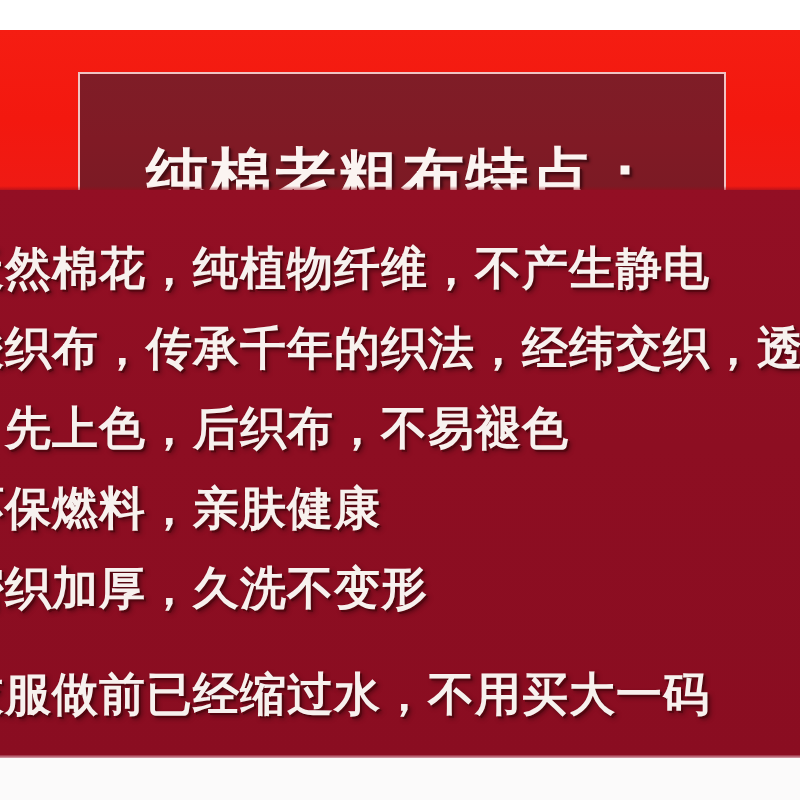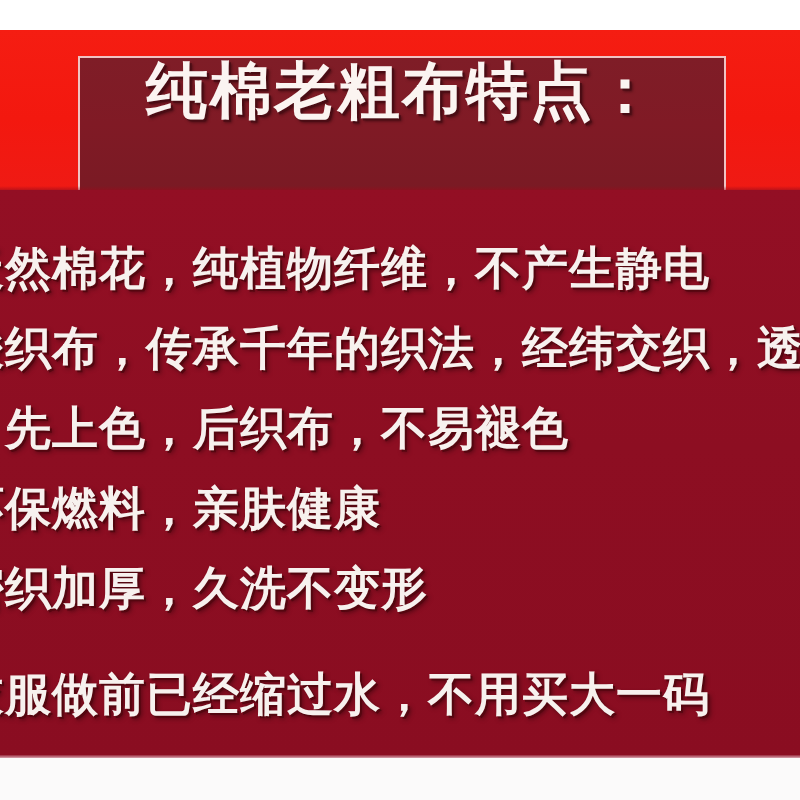--- a/index.html
+++ b/index.html
@@ -33,27 +33,27 @@
   .header-band::after{
     
     content:"";
     position:absolute; left:0; bottom:0; width:100%; height:4px;
     background:linear-gradient(180deg,rgba(242,27,21,0) 0%, rgba(150,12,28,0.55) 100%);
   }
 
   
   .title-plaque {
     position:absolute;
-    left:78px; top:26px;
+    left:78px; top:42px;
     width:648px; height:136px;
     background:#7d1c26;
     background:linear-gradient(180deg,#7f1d27 0%, #801a25 50%, #7a1a24 100%);
     border:2px solid #f0c3c3;
     display:flex;
-    align-items:flex-start;
+    align-items:flex-end;
     justify-content:center;
   }
   .title-text {
     color:#fbf4f1;
     font-size:62px;
     font-weight:bold;
     letter-spacing:2px;
     line-height:1;
     white-space:nowrap;
     text-shadow:

